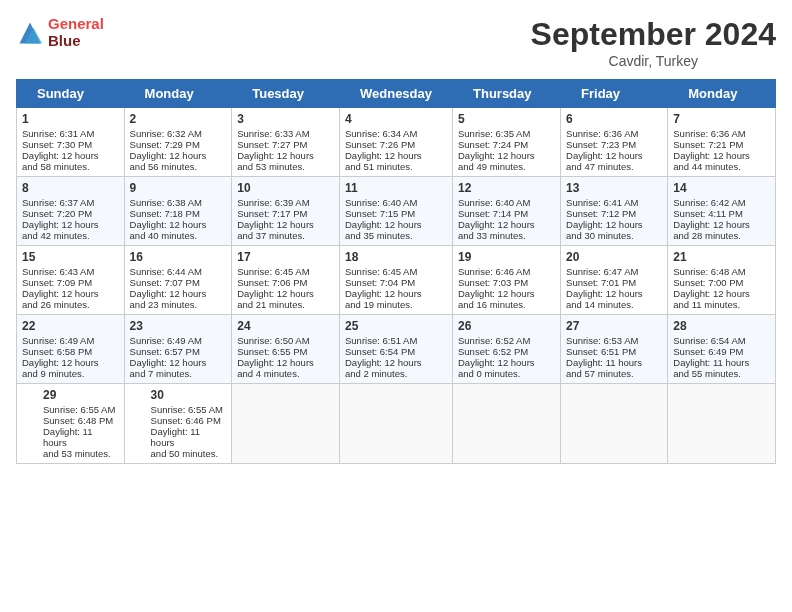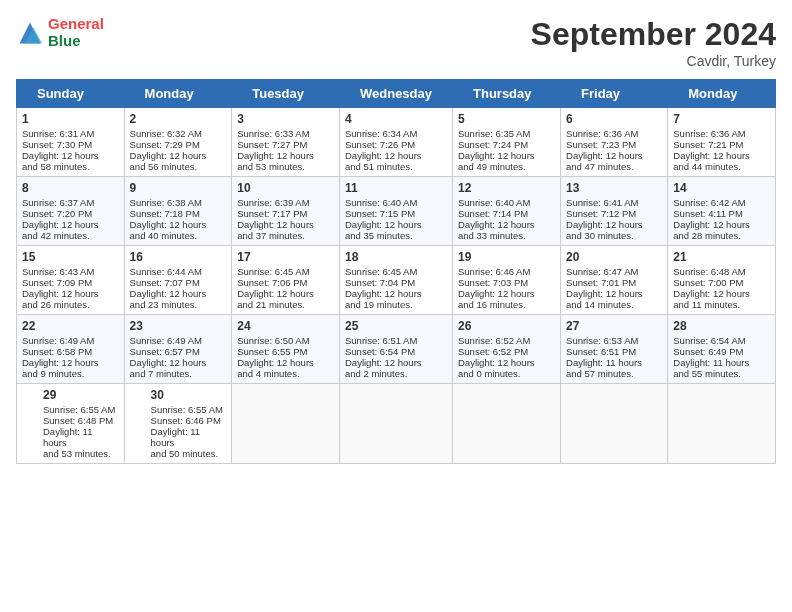--- a/index.html
+++ b/index.html
@@ -27,37 +27,38 @@
       line-height: 1.1;
     }
     .logo-general {
       font-size: 15px;
       font-weight: bold;
       color: #ef4444;
     }
     .logo-blue {
       font-size: 15px;
       font-weight: bold;
-      color: #15803d;
+      color: #7f1d1d;
     }
     .logo-icon {
       width: 28px;
       height: 28px;
     }
     .title-block {
       text-align: right;
     }
     .month-title {
       font-size: 32px;
       font-weight: bold;
       color: #333;
     }
     .location {
       font-size: 14px;
       color: #555;
+      text-align: center;
     }
     .calendar {
       width: 100%;
       border-collapse: collapse;
     }
     .calendar th {
       background-color: #2e6db4;
       color: white;
       font-size: 13px;
       font-weight: bold;

